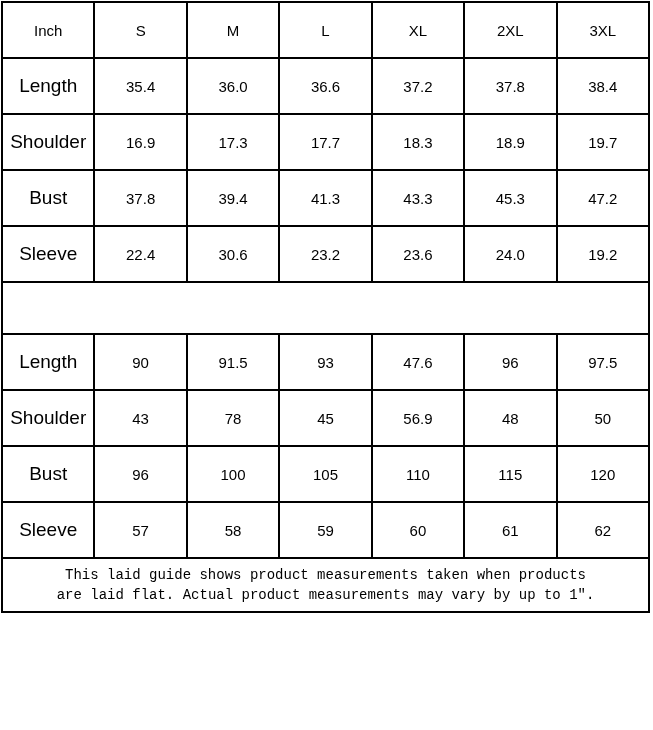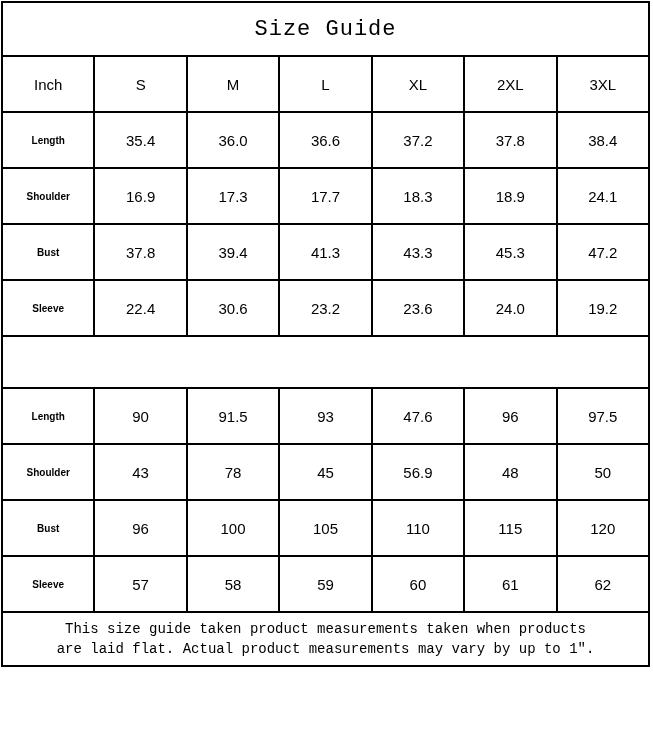--- a/index.html
+++ b/index.html
@@ -39,22 +39,22 @@
     font-size: 15px;
     font-weight: normal;
     margin-left: 12px;
   }
   tr.data td {
     height: 54px;
     font-size: 15px;
     font-weight: normal;
   }
   tr.data td.lbl {
-    font-weight: bold;
-    font-size: 10px;
+    font-weight: normal;
+    font-size: 19px;
     border-radius: 13px;
   }
   tr.spacer-row td {
     height: 50px;
   }
   tr.footer-row td {
     height: 52px;
     font-family: "Liberation Mono", monospace;
     font-size: 14px;
     line-height: 20px;
@@ -70,23 +70,20 @@
       <col style="width:14.2857%">
         <col style="width:14.2857%">
         <col style="width:14.2857%">
       <col style="width:14.2857%">
         <col style="width:14.2857%">
         <col style="width:14.2857%">
       <col style="width:14.2857%">
     </colgroup>
 
     <tbody>
-        <tr>
-      <td class="title-cell" colspan="7">Size Guide</td>
-    </tr>
 
     <tr class="hdr">
       <th>Inch</th>
       <th>S</th>
       <th>M</th>
       <th>L</th>
       <th>XL</th>
       <th>2XL</th>
       <th>3XL</th>
     </tr>
@@ -100,21 +97,21 @@
       <td>37.8</td>
       <td>38.4</td>
     </tr>
     <tr class="data">
       <td class="lbl">Shoulder</td>
       <td>16.9</td>
       <td>17.3</td>
       <td>17.7</td>
       <td>18.3</td>
       <td>18.9</td>
-      <td>24.1</td>
+      <td>19.7</td>
     </tr>
     <tr class="data">
       <td class="lbl">Bust</td>
       <td>37.8</td>
       <td>39.4</td>
       <td>41.3</td>
       <td>43.3</td>
       <td>45.3</td>
       <td>47.2</td>
     </tr>
@@ -165,19 +162,19 @@
       <td>57</td>
       <td>58</td>
       <td>59</td>
       <td>60</td>
       <td>61</td>
       <td>62</td>
     </tr>
 
     <tr class="footer-row">
       <td colspan="7">
-        <div>This size guide taken product measurements taken when products</div>
+        <div>This laid guide shows product measurements taken when products</div>
         <div>are laid flat. Actual product measurements may vary by up to 1″.</div>
       </td>
     </tr>
   </tbody>
     </table>
 </div>
 
 </body></html>

